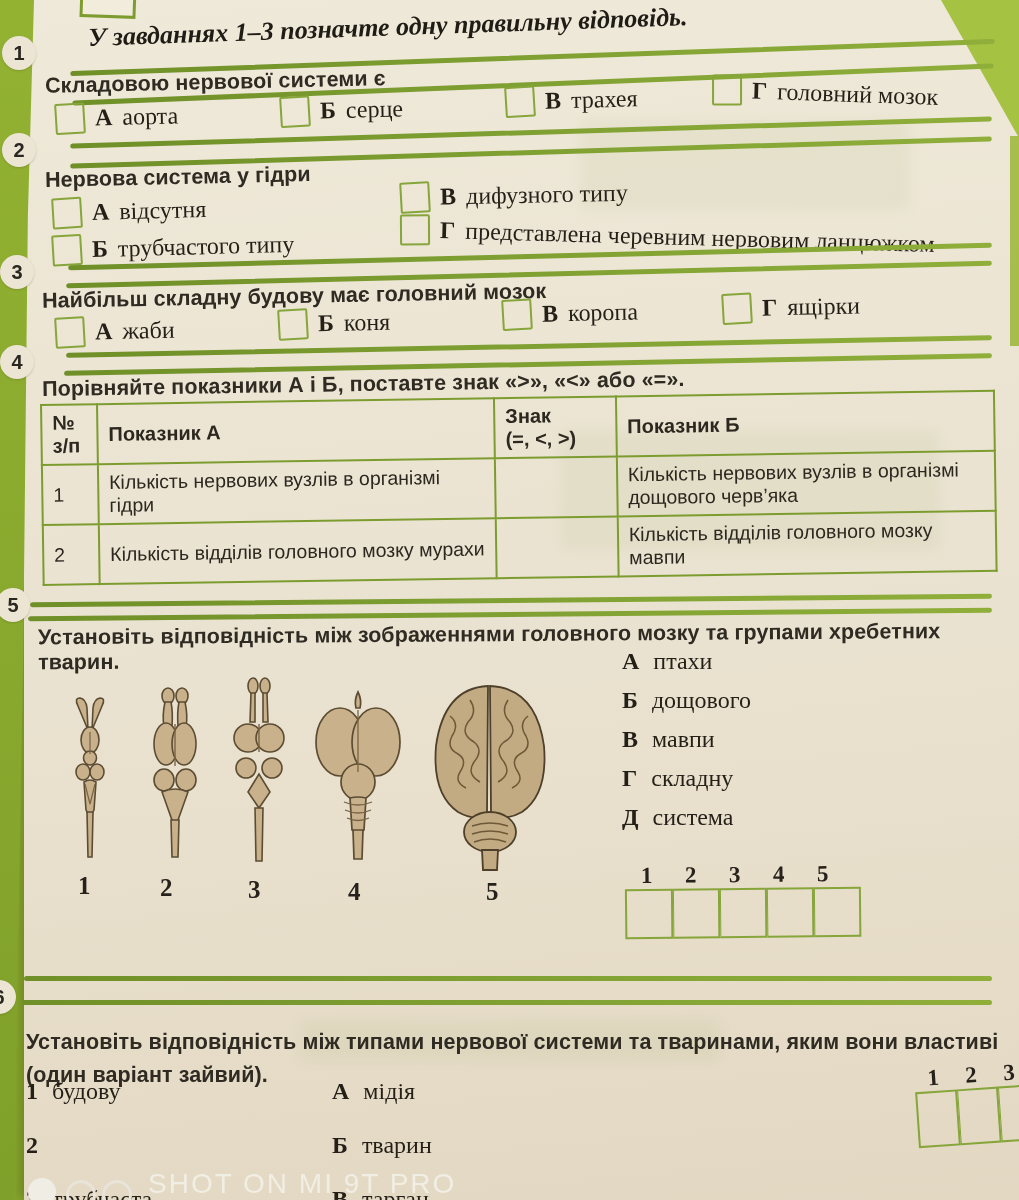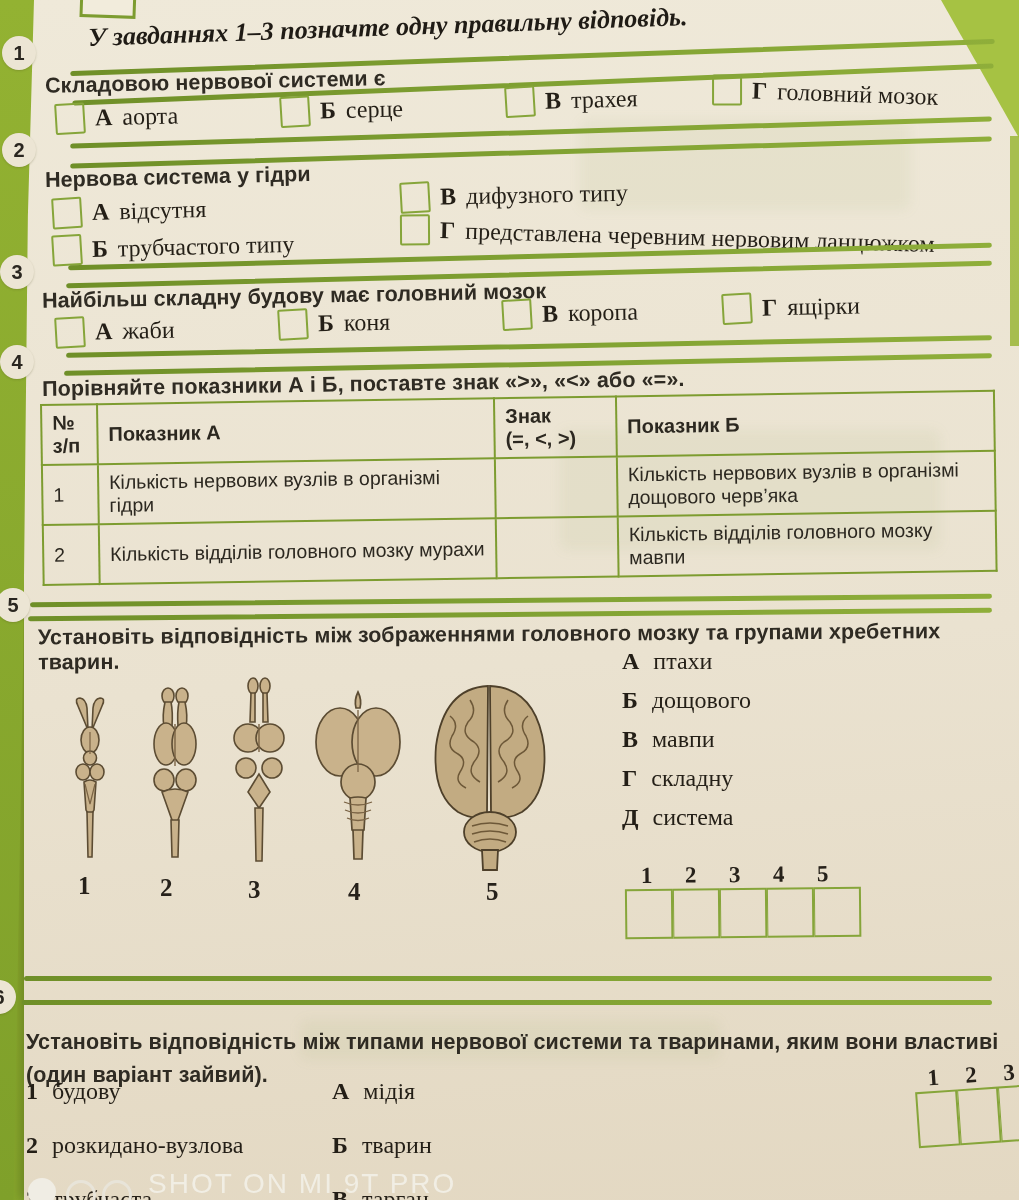--- a/index.html
+++ b/index.html
@@ -320,21 +320,20 @@
 <div class="bar" style="left:22px;top:1000px;width:970px;"></div>
 <div class="qtext" style="left:26px;top:1012px;width:988px;line-height:33px;margin-top:14px;">Установіть відповідність між типами нервової системи та тваринами, яким вони властиві (один варіант зайвий).</div>
 
 <div class="mlist" style="left:26px;top:1078px;gap:27px;">
   <div class="mrow">
       <span class="letter">1</span>
       <span class="lbl">будову</span>
     </div>
   <div class="mrow">
       <span class="letter">2</span>
-      <span class="lbl">розкидано-вузлова</span>
     </div>
   <div class="mrow">
       <span class="letter">3</span>
       <span class="lbl">трубчаста</span>
     </div>
 </div>
 <div class="mlist" style="left:332px;top:1078px;gap:27px;">
   <div class="mrow">
       <span class="letter">А</span>
       <span class="lbl">мідія</span>

